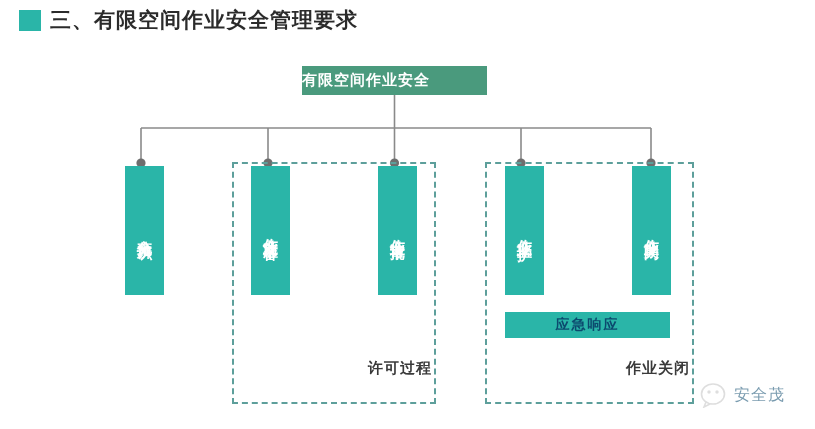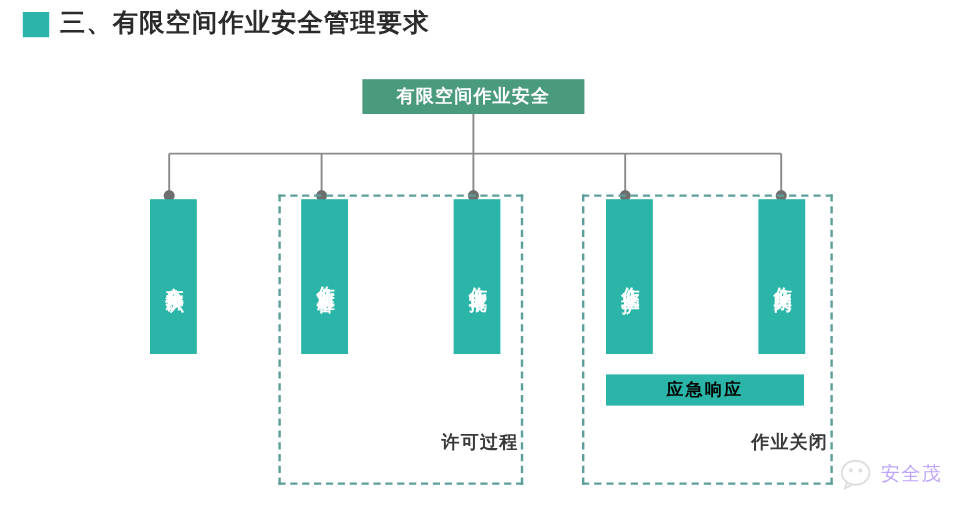--- a/index.html
+++ b/index.html
@@ -24,21 +24,21 @@
     letter-spacing:1px;line-height:34px;white-space:nowrap;
   }
 
   
   .tree{position:absolute;left:0;top:0;width:815px;height:429px;pointer-events:none;}
 
   
   .root-box{
     position:absolute;left:302px;top:66px;width:185px;height:29px;
     background:#4a9a7d;
-    display:flex;align-items:center;justify-content:center;
+    display:flex;align-items:center;justify-content:flex-start;
   }
   .root-box span{
     color:#ffffff;font-size:15px;font-weight:bold;letter-spacing:1px;
     white-space:nowrap;
   }
 
   
   .group-frame{
     position:absolute;
     border:2px dashed #5d9f9b;
@@ -72,31 +72,31 @@
   #stage-3{left:505px;}
   #stage-4{left:632px;}
 
   
   .emergency-bar{
     position:absolute;left:505px;top:312px;width:165px;height:26px;
     background:#2ab5a8;
     display:flex;align-items:center;justify-content:center;
   }
   .emergency-bar span{
-    color:#000000;font-size:14px;font-weight:bold;letter-spacing:2px;
+    color:#0c4a6e;font-size:14px;font-weight:bold;letter-spacing:2px;
     white-space:nowrap;
   }
 
   
   .watermark{
     position:absolute;left:700px;top:382px;
     display:flex;align-items:center;gap:6px;opacity:.55;
   }
   .watermark-text{
-    font-size:16px;color:#8b5cf6;letter-spacing:1px;white-space:nowrap;
+    font-size:16px;color:#0c4a6e;letter-spacing:1px;white-space:nowrap;
   }
 </style>
 </head>
 <body>
 
 <div id="root">
 
   <div class="heading">
     <div class="heading-marker"></div>
     <div class="heading-text">三、有限空间作业安全管理要求</div>

